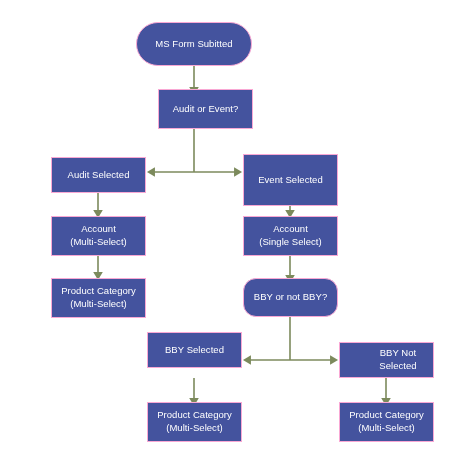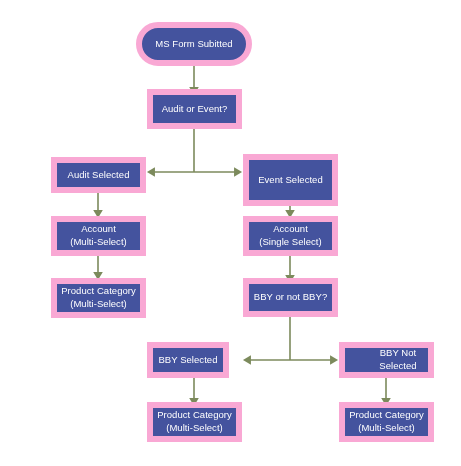--- a/index.html
+++ b/index.html
@@ -21,21 +21,21 @@
     left: 0;
     top: 0;
     width: 461px;
     height: 466px;
     pointer-events: none;
   }
   .node {
     position: absolute;
     box-sizing: border-box;
     background: #44539E;
-    border: 6px solid #f9a8d4;
+    border: 1px solid #f9a8d4;
     color: #ffffff;
     display: flex;
     align-items: center;
     justify-content: flex-end;
     text-align: center;
     font-size: 9.5px;
     line-height: 1.32;
     letter-spacing: 0.05px;
     z-index: 2;
   }
@@ -93,21 +93,21 @@
       <line x1="194" y1="378" x2="194" y2="400" marker-end="url(#arrow-down)"></line>
 
       <line x1="386" y1="378" x2="386" y2="400" marker-end="url(#arrow-down)"></line>
     </g>
   </svg>
 
   <div class="node pill" style="left:136px; top:22px; width:116px; height:44px;">
     <span class="label">MS Form Subitted</span>
   </div>
 
-  <div class="node" style="left:147px; top:89px; width:95px; height:40px;">
+  <div class="node" style="left:158px; top:89px; width:95px; height:40px;">
     <span class="label">Audit or Event?</span>
   </div>
 
   <div class="node" style="left:51px; top:157px; width:95px; height:36px;">
     <span class="label">Audit Selected</span>
   </div>
 
   <div class="node" style="left:243px; top:154px; width:95px; height:52px;">
     <span class="label">Event Selected</span>
   </div>
@@ -120,25 +120,25 @@
   <div class="node" style="left:243px; top:216px; width:95px; height:40px;">
     <span class="label">Account
 (Single Select)</span>
   </div>
 
   <div class="node" style="left:51px; top:278px; width:95px; height:40px;">
     <span class="label">Product Category
 (Multi-Select)</span>
   </div>
 
-  <div class="node" style="left:243px; top:278px; width:95px; height:39px;">
+  <div class="node" style="left:243px; top:278px; width:95px; height:39px;border-radius:13px;">
     <span class="label">BBY or not BBY?</span>
   </div>
 
-  <div class="node" style="left:147px; top:342px; width:82px; height:36px;">
+  <div class="node" style="left:147px; top:332px; width:95px; height:36px;">
     <span class="label">BBY Selected</span>
   </div>
 
   <div class="node" style="left:339px; top:342px; width:95px; height:36px;padding-left:23px;">
     <span class="label">BBY Not Selected</span>
   </div>
 
   <div class="node" style="left:147px; top:402px; width:95px; height:40px;">
     <span class="label">Product Category
 (Multi-Select)</span>

